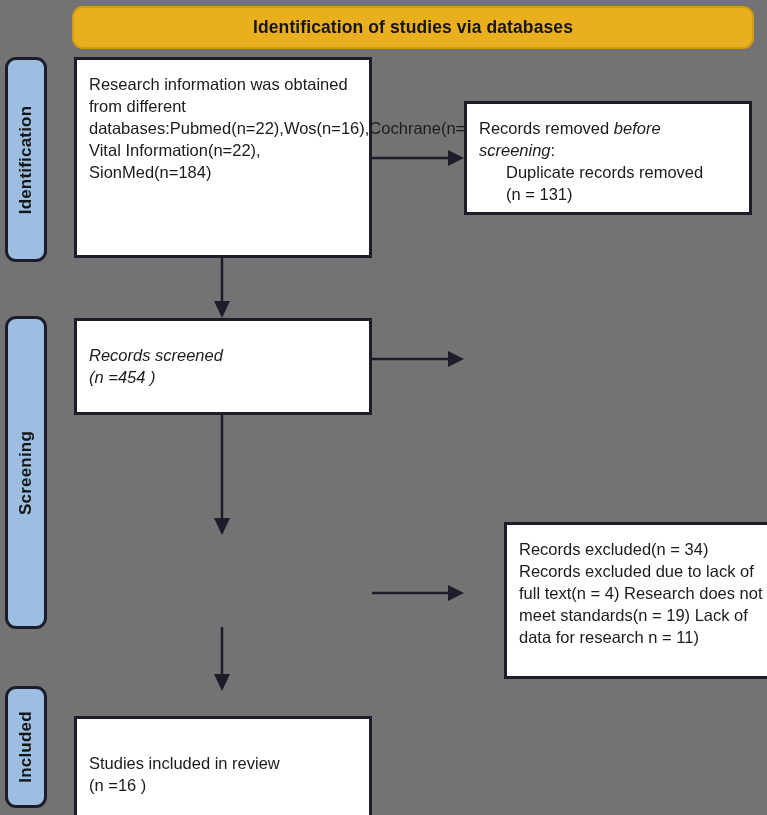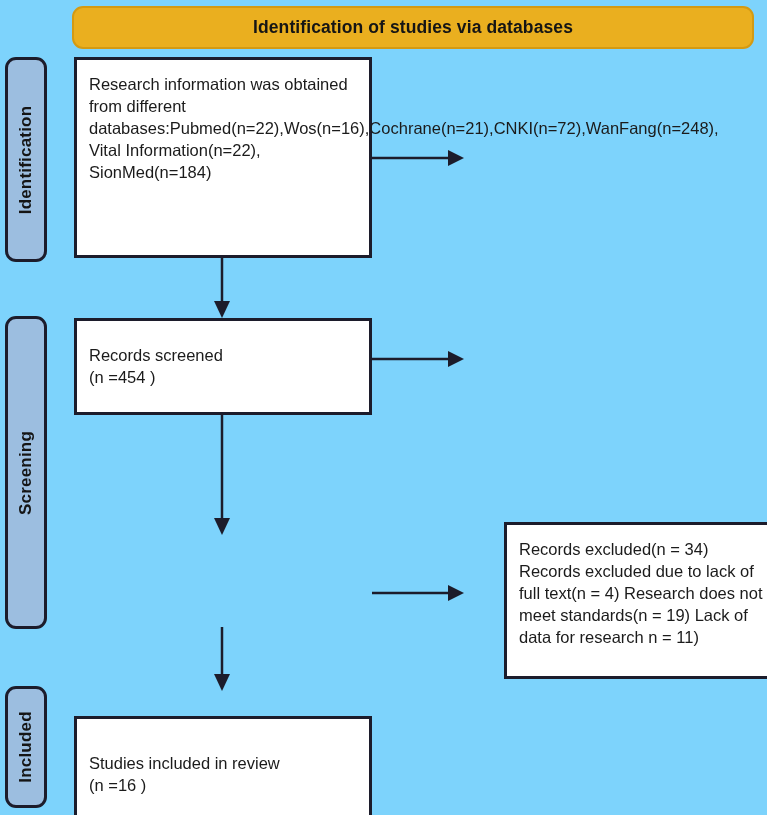--- a/index.html
+++ b/index.html
@@ -4,21 +4,21 @@
 <style>
   html, body {
     margin: 0;
     padding: 0;
     background: #ffffff;
   }
   #page {
     position: relative;
     width: 767px;
     height: 815px;
-    background: #7dd3fc;
+    background: #737373;
     overflow: hidden;
     font-family: "Liberation Sans", sans-serif;
     color: #1b1b1b;
   }
 
   
   .header-bar {
     position: absolute;
     left: 72px;
     top: 6px;
@@ -81,21 +81,21 @@
     color: #1b1b1b;
     white-space: pre-wrap;
   }
   .flow-box.top-aligned {
     justify-content: flex-start;
     padding-top: 14px;
   }
 
   #box-identification  { left: 74px;  top: 57px;  width: 298px; height: 201px; }
   #box-removed         { left: 464px; top: 101px; width: 288px; height: 114px; }
-  #box-screened        { left: 74px;  top: 318px; width: 298px; height: 97px;  }
+  #box-screened        { left: 74px;  top: 318px; width: 298px; height: 97px; font-style: italic;  }
   #box-excluded-screen { left: 464px; top: 327px; width: 288px; height: 124px; }
   #box-eligibility     { left: 74px;  top: 534px; width: 298px; height: 93px;  }
   #box-excluded-elig   { left: 464px; top: 522px; width: 288px; height: 157px; margin-left: 40px; }
   #box-included        { left: 74px;  top: 691px; width: 298px; height: 117px; margin-top: 25px; }
 
   .italic-phrase { font-style: italic; }
   .indent-line { display: inline-block; padding-left: 27px; }
 
   
   .connector {
@@ -121,20 +121,23 @@
   </div>
 
   <div class="stage-bar" id="stage-included">
     <span class="stage-text">Included</span>
   </div>
 
   <div class="flow-box top-aligned" id="box-identification">
     <span class="box-text">Research information was obtained from different databases:Pubmed(n=22),Wos(n=16),Cochrane(n=21),CNKI(n=72),WanFang(n=248), Vital Information(n=22), SionMed(n=184)</span>
   </div>
 
+  <div class="flow-box top-aligned" id="box-removed">
+    <span class="box-text"><span>Records removed </span><span class="italic-phrase">before screening</span><span>:</span><br><span class="indent-line">Duplicate records removed</span><br><span class="indent-line">(n = 131)</span></span>
+  </div>
 
   <div class="flow-box" id="box-screened">
     <span class="box-text">Records screened
 (n =454 )</span>
   </div>
 
 
 
   <div class="flow-box top-aligned" id="box-excluded-elig">
     <span class="box-text">Records excluded(n = 34)

